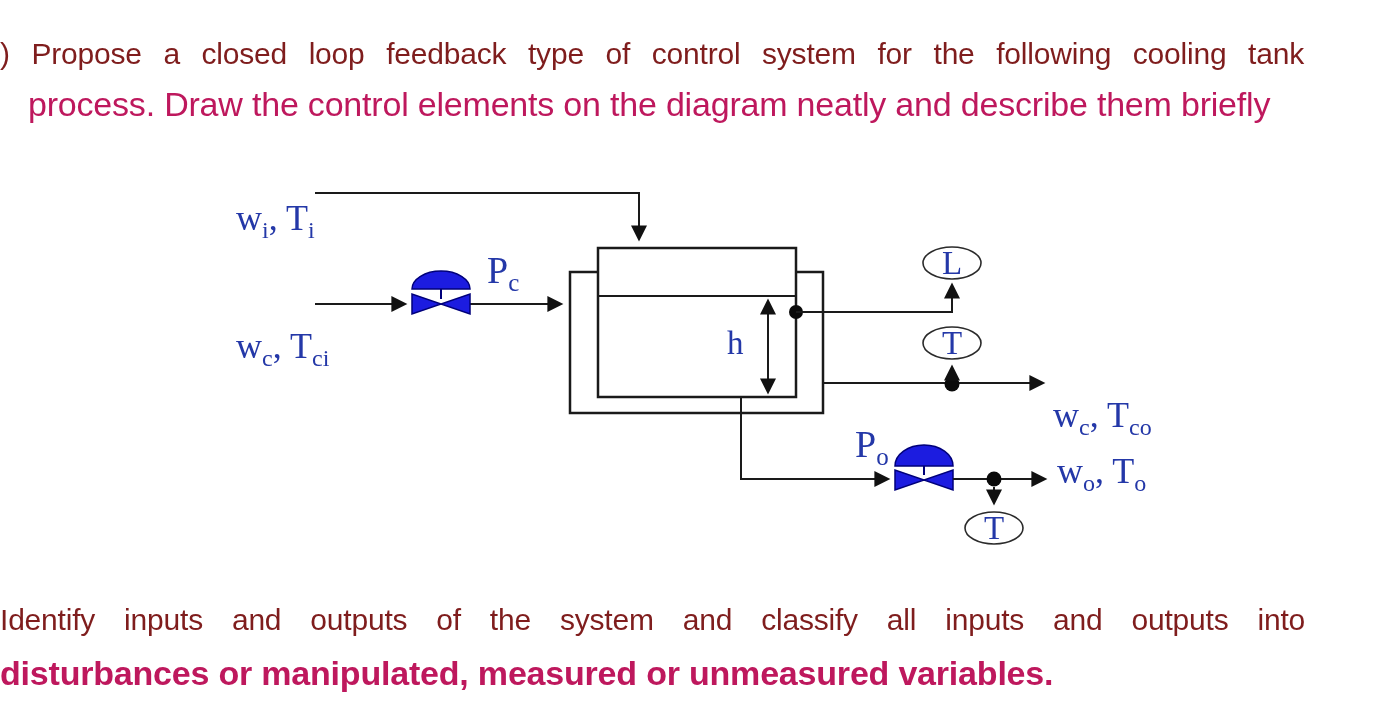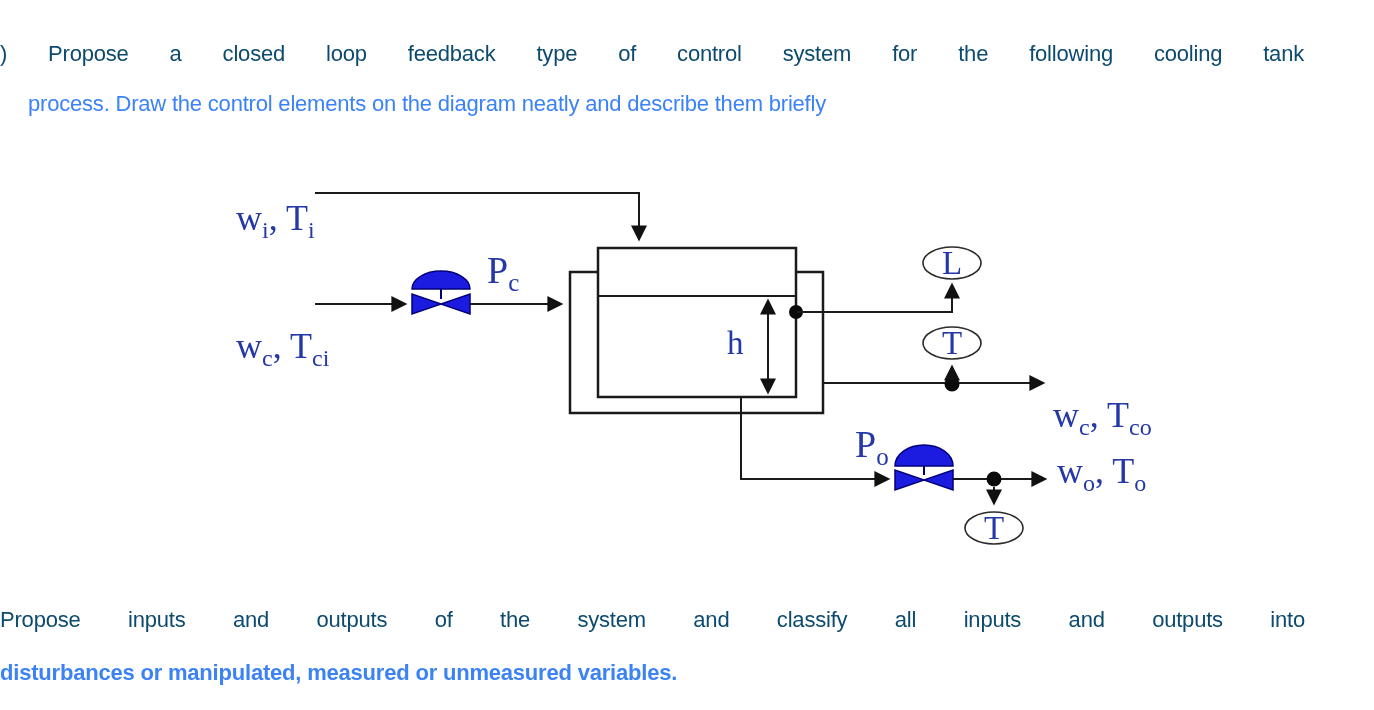--- a/index.html
+++ b/index.html
@@ -2,25 +2,25 @@
 <html><head>
 <meta charset="utf-8">
 <style>
   html,body { margin:0; padding:0; background:#ffffff; }
   .page {
     position:relative; width:1374px; height:710px;
     background:#ffffff; overflow:hidden;
     font-family:"Liberation Sans", sans-serif;
   }
   .tline {
-    position:absolute; color:#3b82f6; font-size:22px; line-height:32px;
+    position:absolute; color:#be185d; font-size:34px; line-height:32px;
     letter-spacing:-0.2px; white-space:nowrap;
   }
   .jline {
-    position:absolute; color:#0c4a6e; font-size:22px; line-height:32px;
+    position:absolute; color:#7f1d1d; font-size:30px; line-height:32px;
     letter-spacing:-0.2px;
     text-align:justify; text-align-last:justify; white-space:normal;
   }
   .diagram { position:absolute; left:0; top:0; }
   .pipe { stroke:#1a1a1a; stroke-width:2; fill:none; }
   .vessel { stroke:#1a1a1a; stroke-width:2.5; fill:#ffffff; }
   .sensor-ellipse { stroke:#2b2b2b; stroke-width:1.6; fill:#ffffff; }
   .dot { fill:#0a0a0a; stroke:none; }
   .valve { stroke:#00007a; stroke-width:1.5; }
   .stem { stroke:#00007a; stroke-width:2; fill:none; }
@@ -99,16 +99,16 @@
 
     <text class="lbl" x="1057" y="483" fill="#2438a8"><tspan>w</tspan><tspan class="sub" dy="8">o</tspan><tspan dy="-8">, T</tspan><tspan class="sub" dy="8">o</tspan></text>
 
     <text class="plbl" x="487" y="283" fill="#2438a8"><tspan>P</tspan><tspan class="sub" dy="8">c</tspan></text>
 
     <text class="plbl" x="855" y="457" fill="#2438a8"><tspan>P</tspan><tspan class="sub" dy="8">o</tspan></text>
 
     <text class="lbl" x="727" y="354" style="font-size:33px;" fill="#2438a8">h</text>
   </svg>
 
-  <div class="jline" style="left:0; top:604px; width:1305px;">Propose inputs and outputs of the system and classify all inputs and outputs into</div>
+  <div class="jline" style="left:0; top:604px; width:1305px;">Identify inputs and outputs of the system and classify all inputs and outputs into</div>
   <div class="tline" style="left:0; top:657px;font-weight:bold;">disturbances or manipulated, measured or unmeasured variables.</div>
 
 </div>
 
 </body></html>

